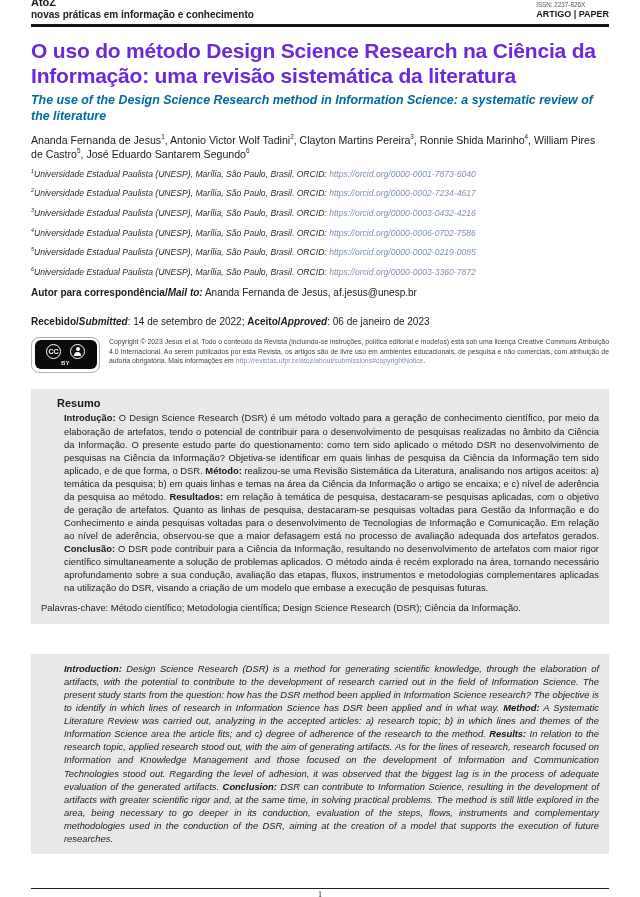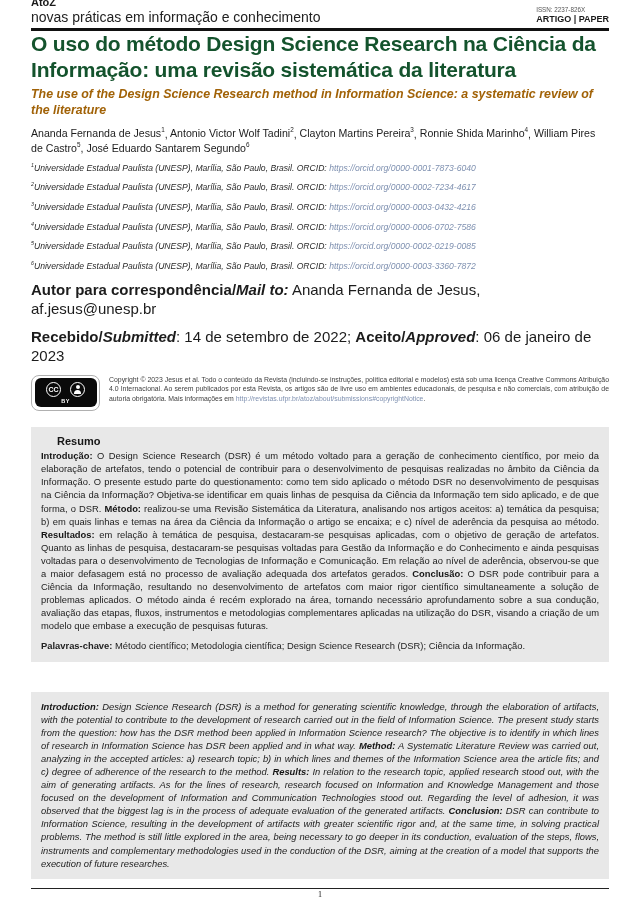--- a/index.html
+++ b/index.html
@@ -7,62 +7,62 @@
   body {
     position:relative; height:897px; overflow:hidden; background:#fff;
     font-family:"Liberation Sans", sans-serif; color:#1a1a1a;
     -webkit-font-smoothing:antialiased;
   }
   .page { padding:0 31px; }
 
   
   .journal-head { display:flex; justify-content:space-between; align-items:flex-end; margin-top:-3px; }
   .jh-left .jname  { font-size:11px; font-weight:bold; line-height:1.05; }
-  .jh-left .jtag   { font-size:14px; line-height:1.2; color:#222; }
+  .jh-left .jtag   { font-size:10px; line-height:1.2; color:#222;font-weight:bold; }
   .jh-right { text-align:left; }
   .jh-right .issn  { font-size:6.3px; color:#555; line-height:1.1; }
   .jh-right .atype { font-size:9px; font-weight:bold; line-height:1.25; }
   .head-rule { height:3px; background:#111; margin-top:3px; }
 
   
-  .title-pt { font-size:21px; font-weight:bold; line-height:1.21; letter-spacing:-0.2px; color:#14532d; }
-  .title-en { margin-top:5px; font-size:12.4px; font-weight:bold; font-style:italic; line-height:1.28; color:#a16207; }
+  .title-pt { margin-top:11px; font-size:21px; font-weight:bold; line-height:1.21; letter-spacing:-0.2px; color:#6d28d9; }
+  .title-en { margin-top:5px; font-size:12.4px; font-weight:bold; font-style:italic; line-height:1.28; color:#0369a1; }
 
   
   .authors { margin-top:8px; font-size:10.6px; line-height:1.3; color:#1c1c1c; }
   .authors sup { font-size:60%; }
   .affils { margin-top:6px; }
   .affil { font-style:italic; font-size:8.6px; line-height:1.2; color:#2a2a2a; margin-bottom:8.5px; }
   .affil sup { font-size:62%; }
   .lnk { color:#7e90b0; text-decoration:none; }
 
-  .meta-line { font-size:15px; line-height:1.3; color:#1c1c1c; }
+  .meta-line { font-size:10px; line-height:1.3; color:#1c1c1c; }
   .meta-line .lbl { font-weight:bold; }
   .meta-line .lbl-en { font-weight:bold; font-style:italic; }
   .correspondence { margin-top:5px; }
-  .dates { margin-top:8px; }
+  .dates { margin-top:16px; }
 
   
   .license { display:flex; gap:9px; margin-top:9px; align-items:flex-start; }
   .cc-outer { flex:0 0 auto; border:1px solid #b0b0b0; border-radius:8px; padding:2.5px; background:#fff; }
   .cc-badge { width:62px; height:29px; background:#0a0a0a; border-radius:6px; display:flex; flex-direction:column; align-items:center; justify-content:center; gap:1px; padding-top:2px; }
   .cc-row { display:flex; gap:9px; align-items:center; justify-content:center; }
   .cc-circle { width:15px; height:15px; border:1.7px solid #fff; border-radius:50%; display:flex; flex-direction:column; align-items:center; justify-content:center; color:#fff; font-weight:bold; font-size:7px; line-height:1; }
   .person-head { width:4px; height:4px; border-radius:50%; background:#fff; }
   .person-body { width:7px; height:4px; border-radius:4px 4px 0 0; background:#fff; margin-top:1px; }
   .cc-by { color:#fff; font-size:5.5px; font-weight:bold; letter-spacing:0.5px; line-height:1.2; }
   .license-text { font-size:6.9px; line-height:1.42; color:#3d3d3d; text-align:justify; }
 
   
   .absbox { background:#e8e8e8; margin-top:16px; padding:8px 10px 9px 10px; }
   .absbox .bx-head { font-size:11px; font-weight:bold; line-height:1.25; margin-bottom:1px; color:#161616;padding-left:16px; }
-  .absbox .bx-body { font-size:9.4px; line-height:1.39; text-align:justify; color:#222; }
+  .absbox .bx-body { font-size:9.4px; line-height:1.39; text-align:justify; color:#222;margin-left:23px; }
   .absbox .bx-body b { color:#161616; }
   .absbox .kw { margin-top:8px; font-size:9.4px; line-height:1.35; color:#222; }
-  .absbox .kw .kw-lbl { font-weight:bold; }
+  .absbox .kw .kw-lbl { font-weight:normal; }
   .box-en { margin-top:30px; }
   .box-en .bx-head, .box-en .bx-body, .box-en .kw { font-style:italic; }
 
   
   .footer { position:absolute; left:31px; right:31px; bottom:0; background:#fff; padding-top:2px; }
   .footer-rule { height:1.5px; background:#222; }
   .page-num { font-family:"Liberation Serif", serif; font-size:8px; text-align:center; line-height:1.1; margin-top:2px; margin-bottom:-3px; color:#111; }
 </style>
 </head>
 <body>

